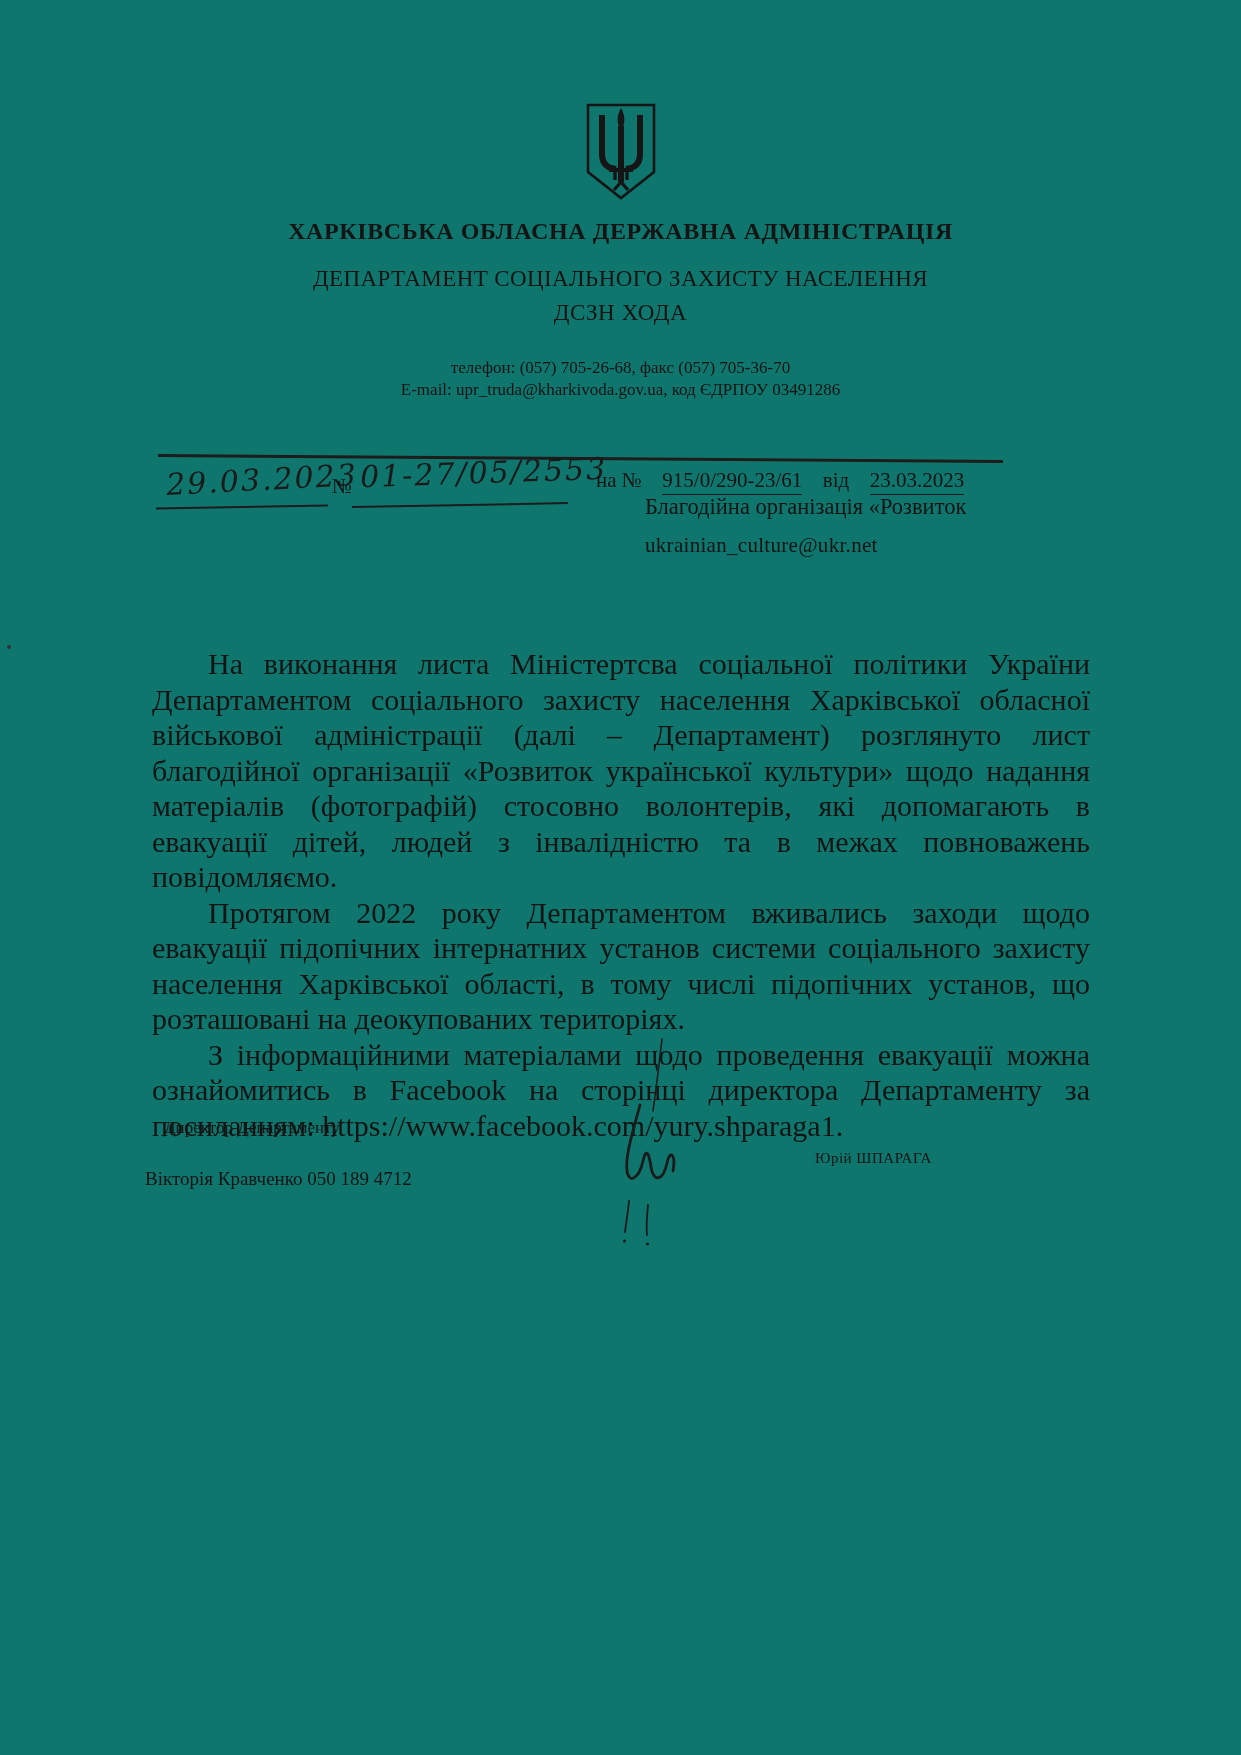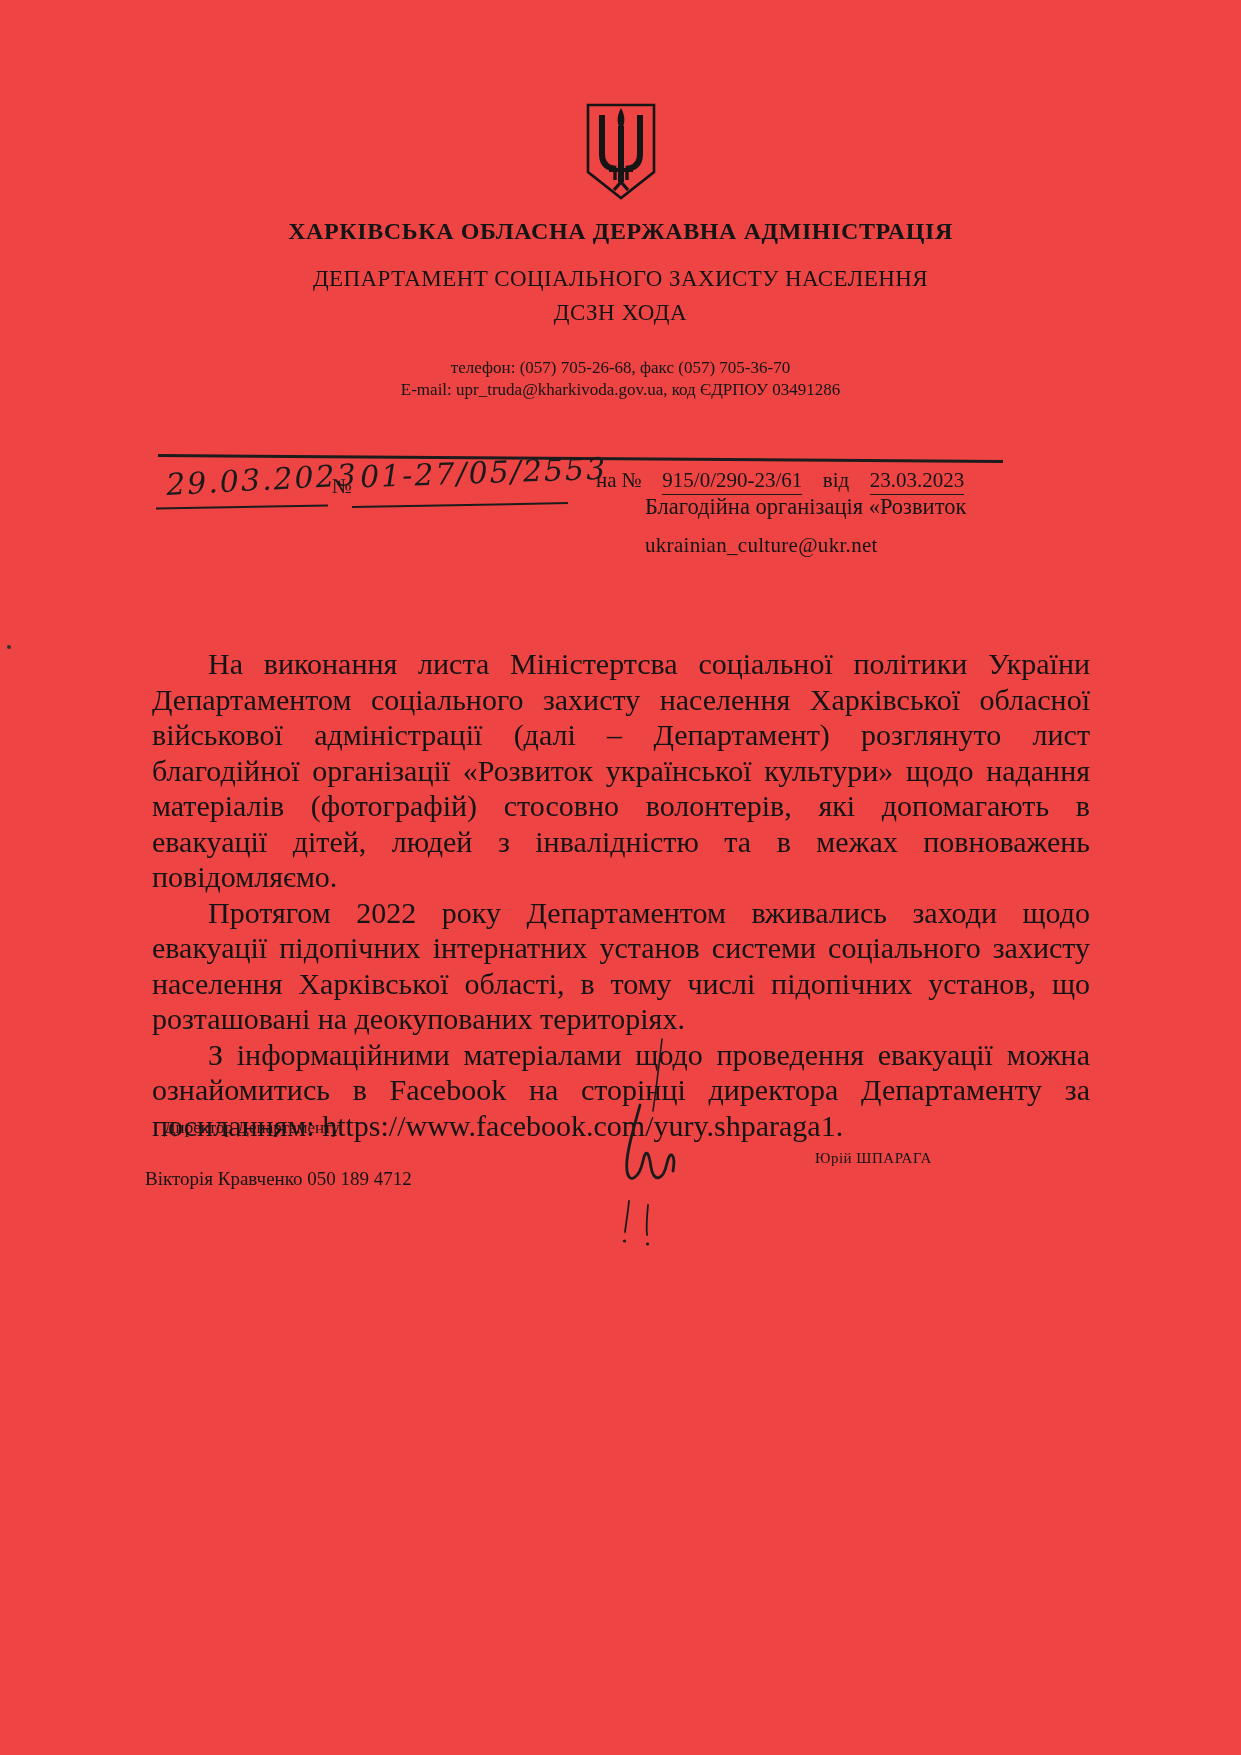--- a/index.html
+++ b/index.html
@@ -1,21 +1,21 @@
 <!DOCTYPE html>
 <html><head>
 <meta charset="utf-8">
 <style>
   html, body { margin: 0; padding: 0; background: #e8e8e8; }
   .page {
     position: relative;
     width: 1241px;
     height: 1755px;
     margin: 0 auto;
-    background: #ef4444;
+    background: #0f766e;
     font-family: "Liberation Serif", "DejaVu Serif", serif;
     color: #141414;
     overflow: hidden;
   }
   .abs { position: absolute; }
   .centered { left: 0; width: 100%; text-align: center; }
 
   .emblem { left: 584px; top: 102px; width: 74px; height: 100px; }
 
   .org-name {

